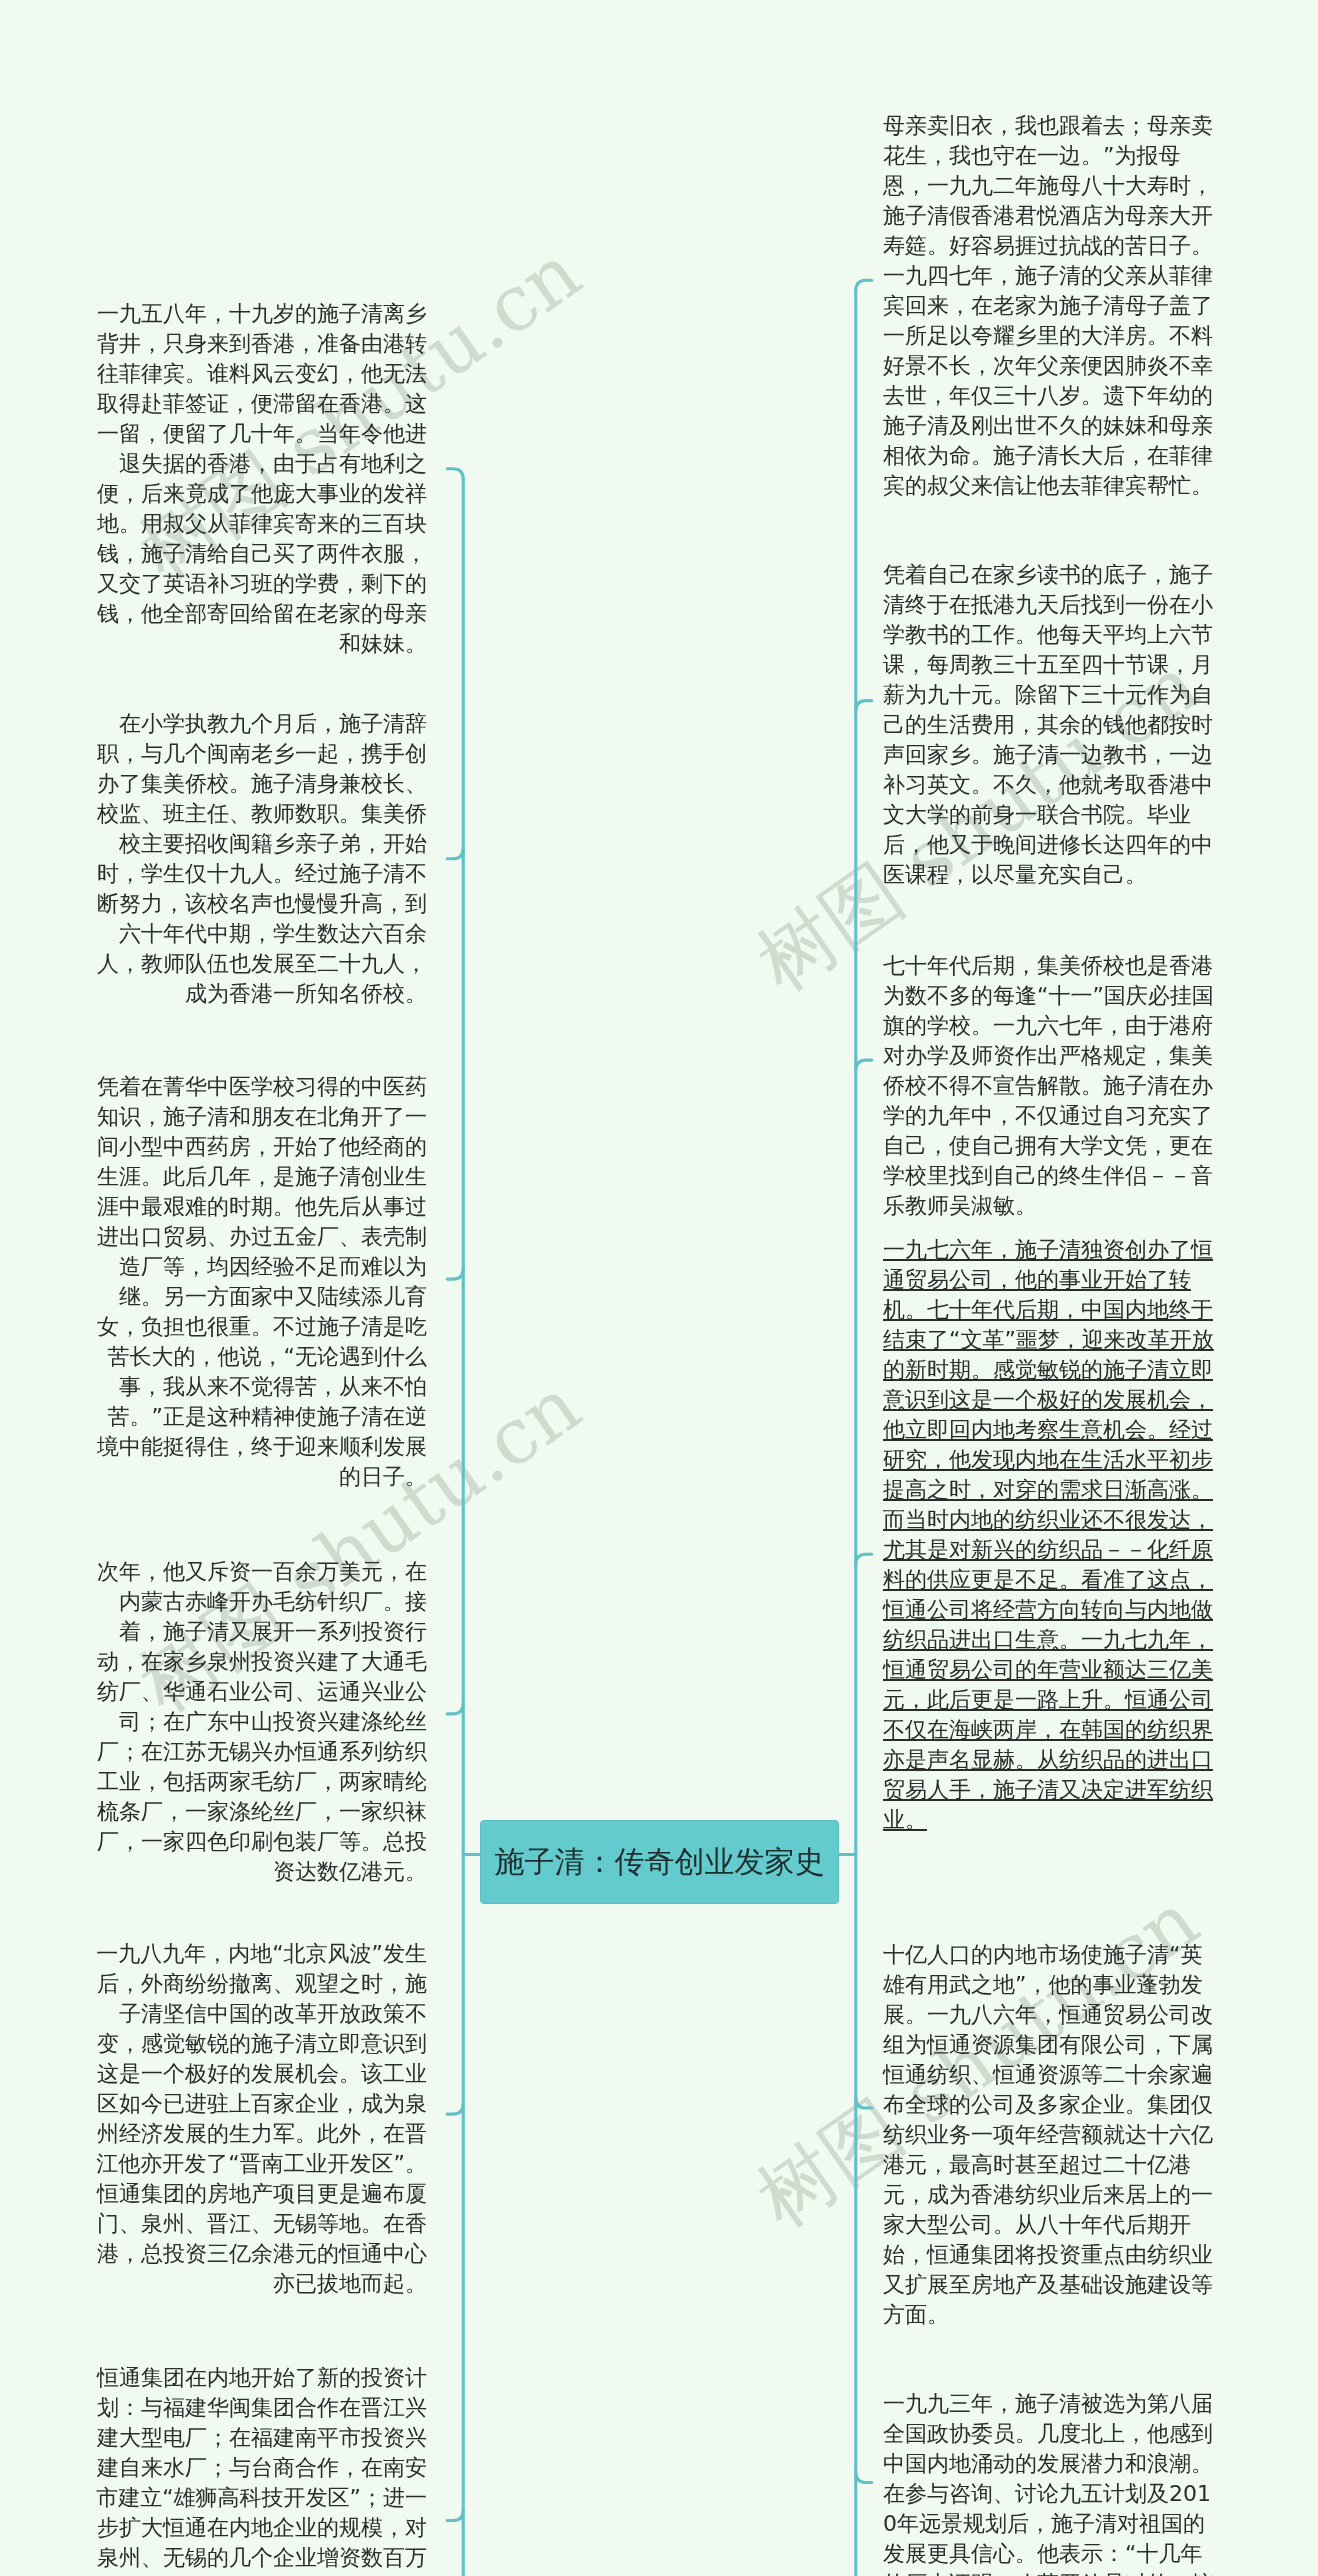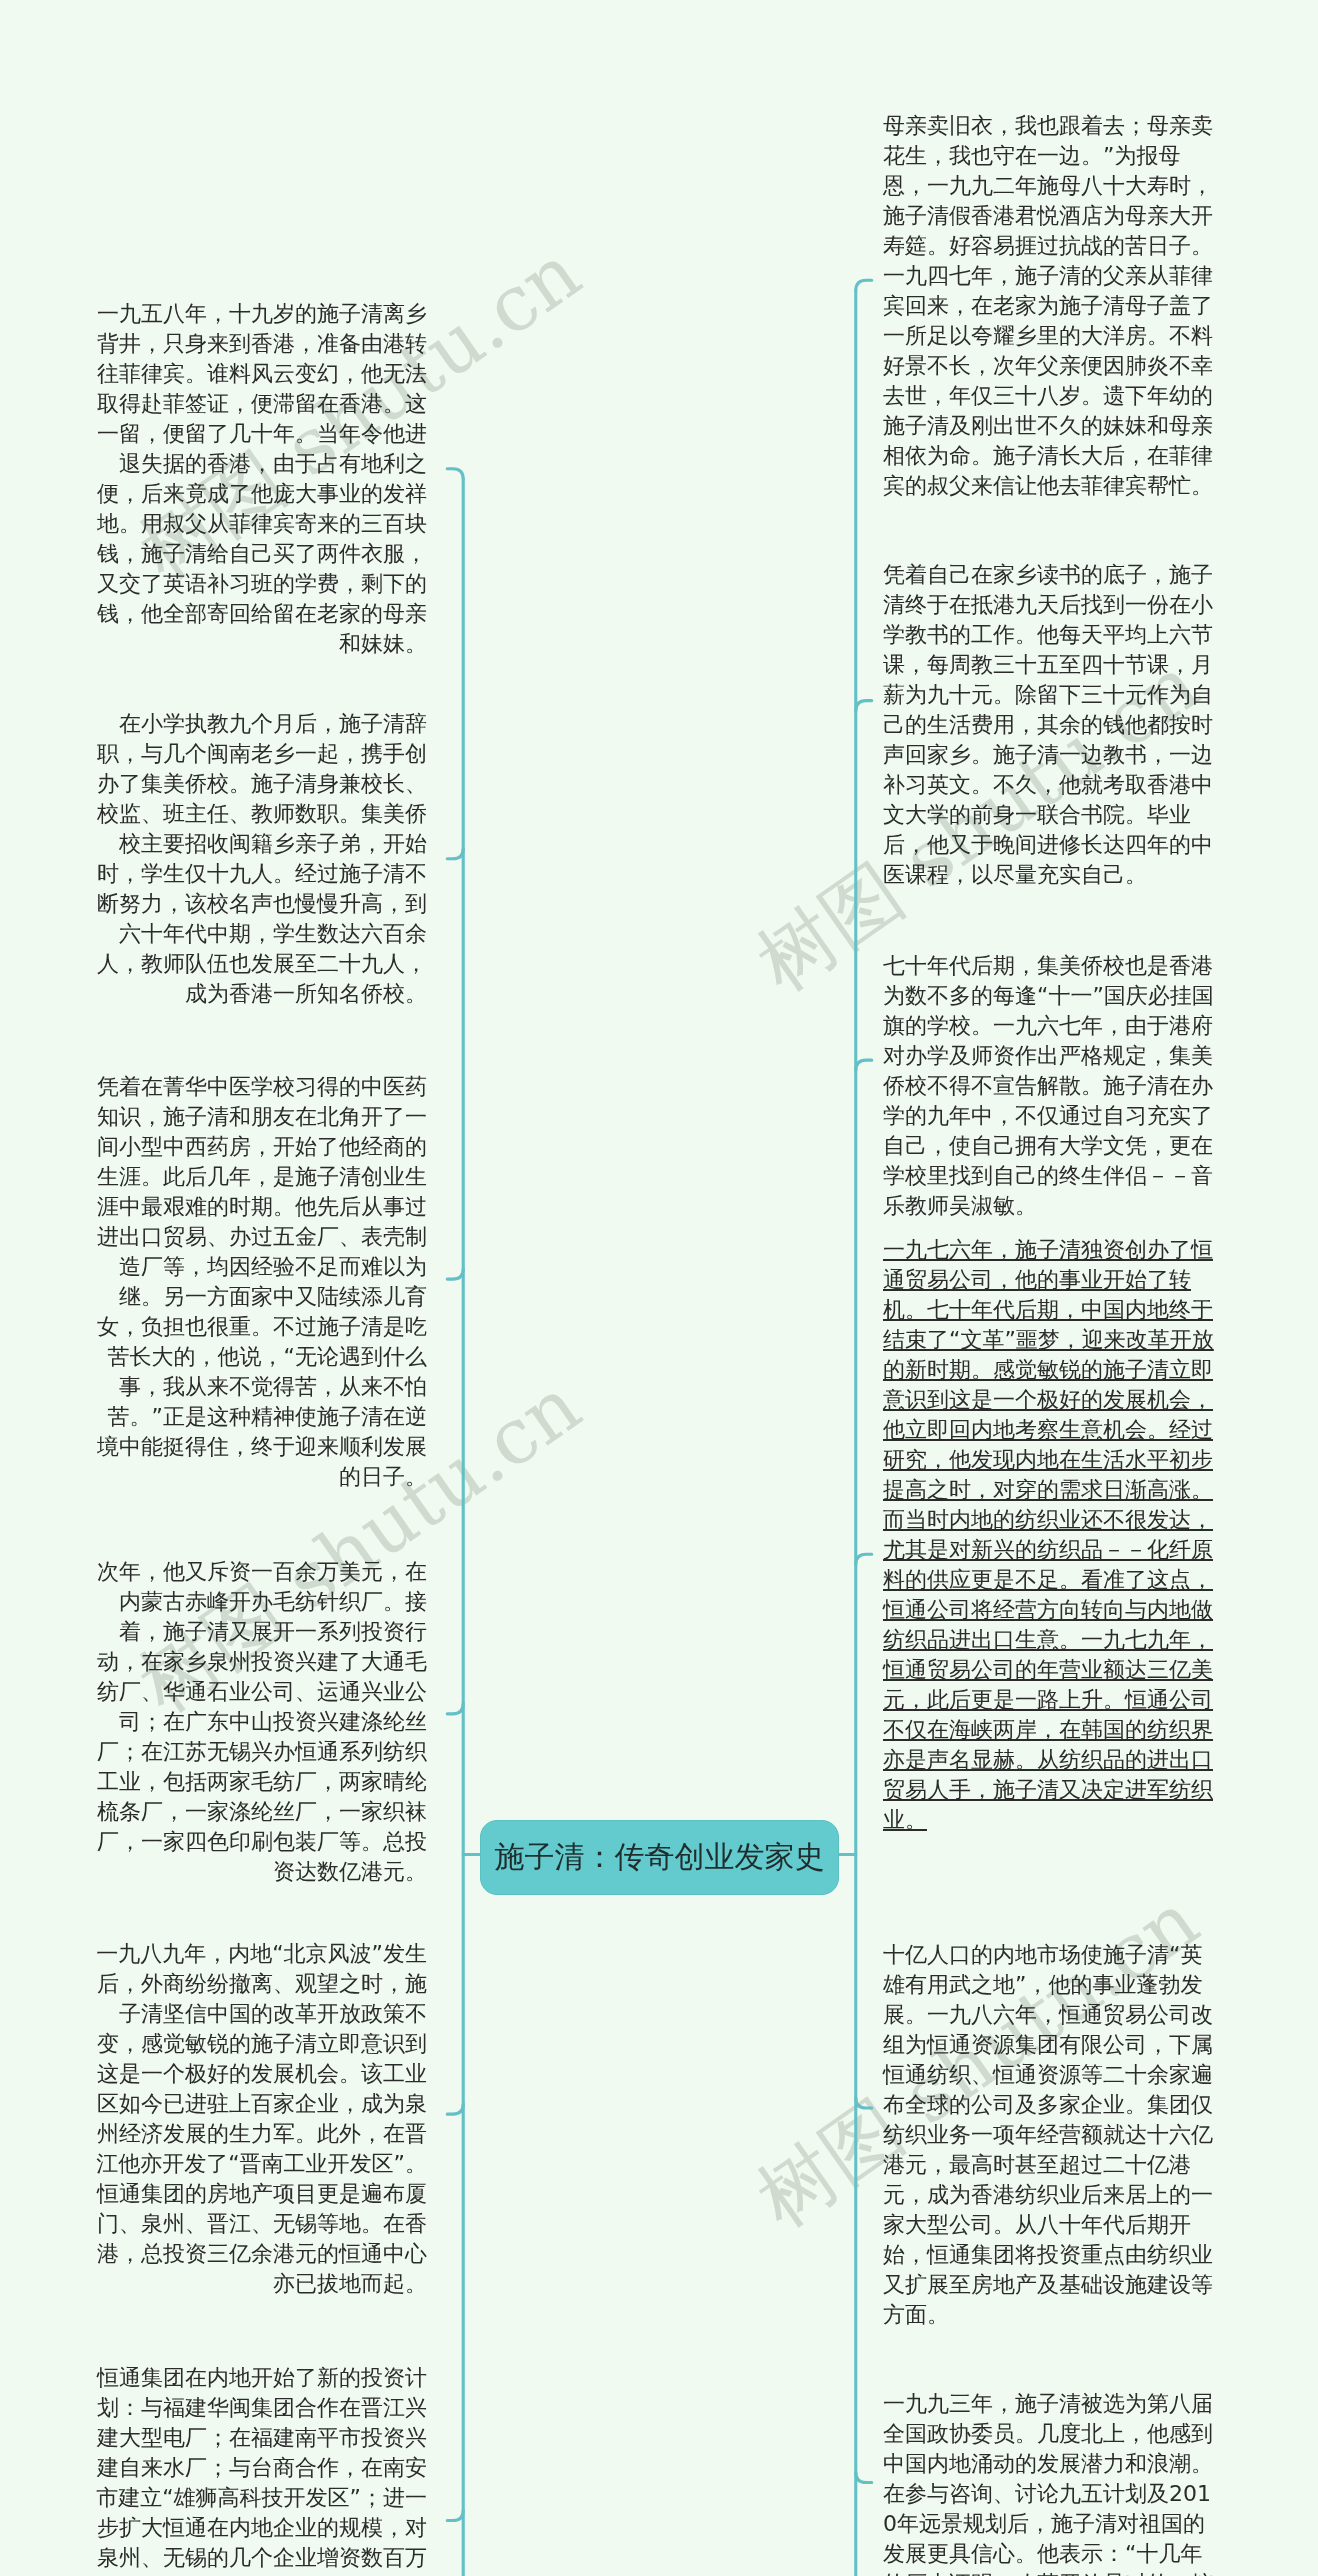--- a/index.html
+++ b/index.html
@@ -14,22 +14,22 @@
     width: 340px;
     font-size: 22px;
     line-height: 30px;
     word-break: break-all;
     white-space: pre-wrap;
     letter-spacing: 0px;
   }
   .left-node { left: 87px; text-align: right; }
   .right-node { left: 883px; margin-top: 21px; }
   .center-node {
-    position: absolute; left: 480px; top: 1820px; width: 359px; height: 75px;
-    background: #63cbce; border-radius: 17px;
+    position: absolute; left: 480px; top: 1820px; width: 359px; height: 84px;
+    background: #63cbce; border-radius: 4px;
     display: flex; align-items: center; justify-content: center;
     font-size: 30px; color: #1f2d2d; box-sizing: border-box;
     border: 1px solid #5cc0c3;
   }
   svg.connectors { position: absolute; left: 0; top: 0; }
   .watermark {
     position: absolute; font-family: "DejaVu Serif", serif; font-size: 77px;
     color: rgba(150,160,150,0.35); transform: rotate(-35deg); white-space: nowrap;
     pointer-events: none;
   }

